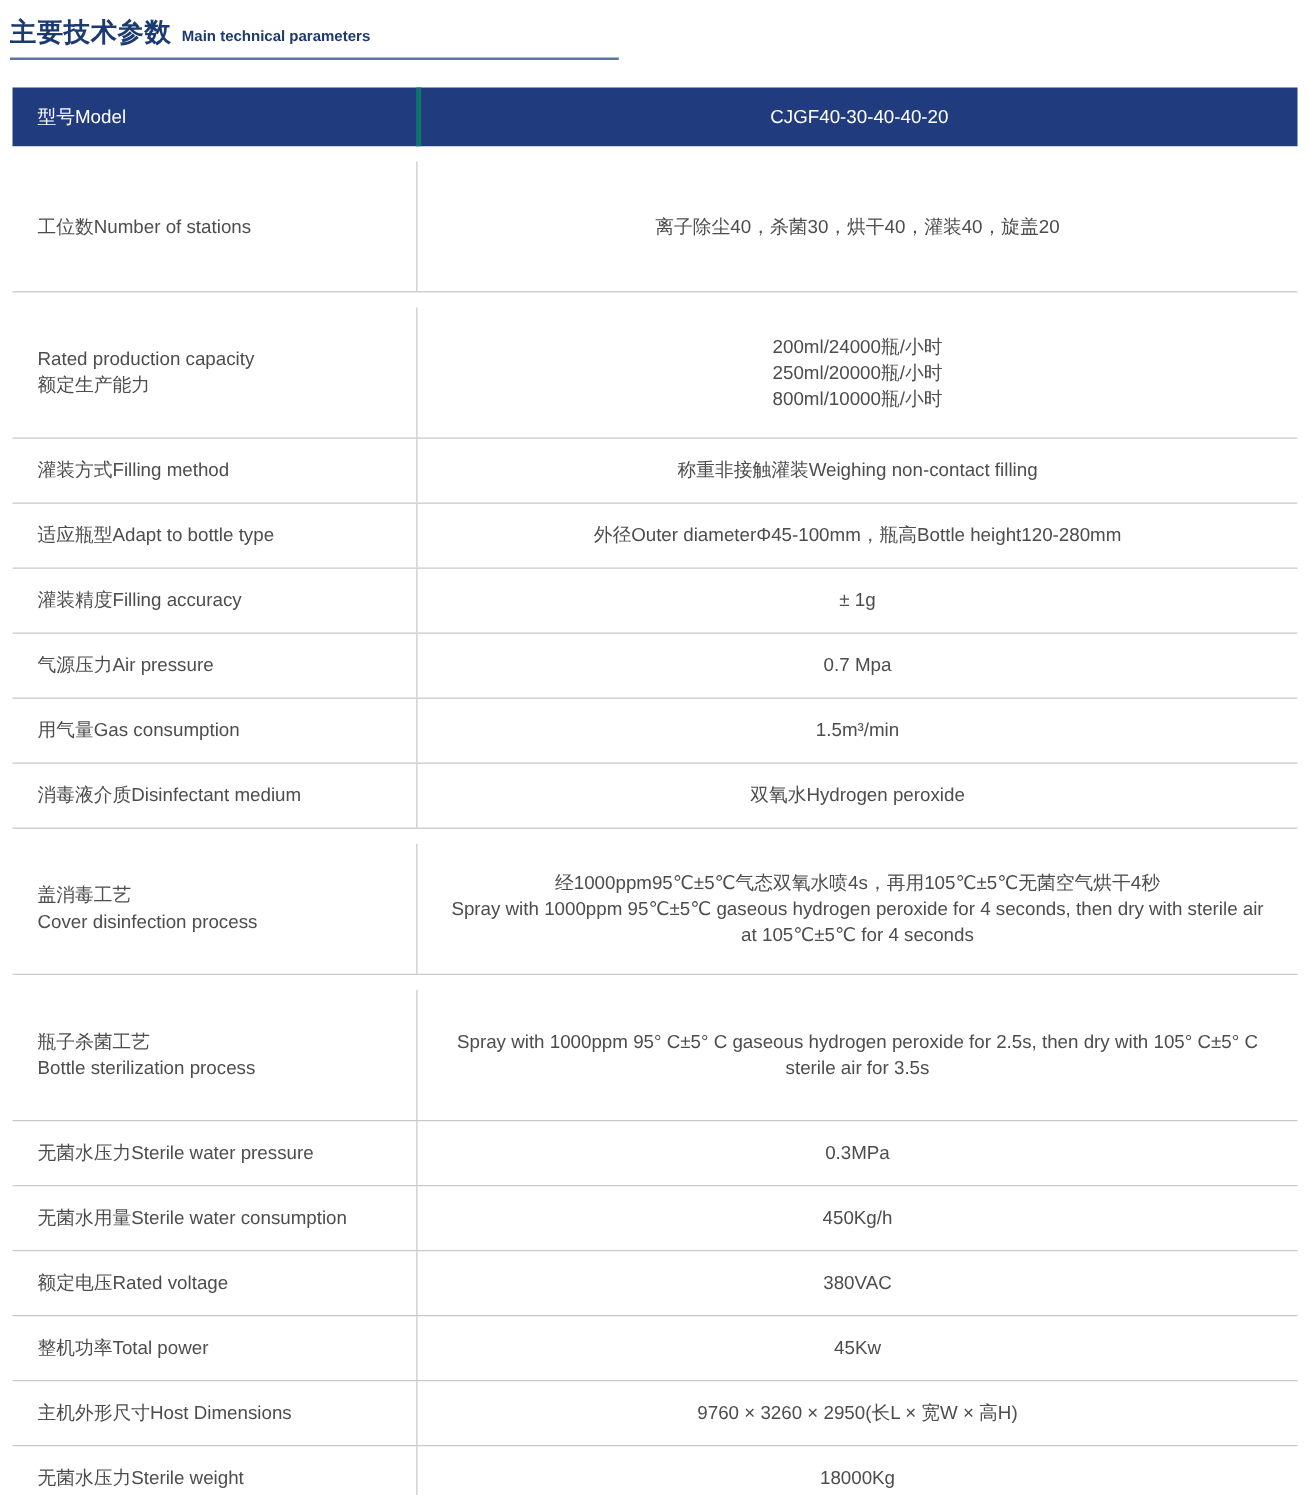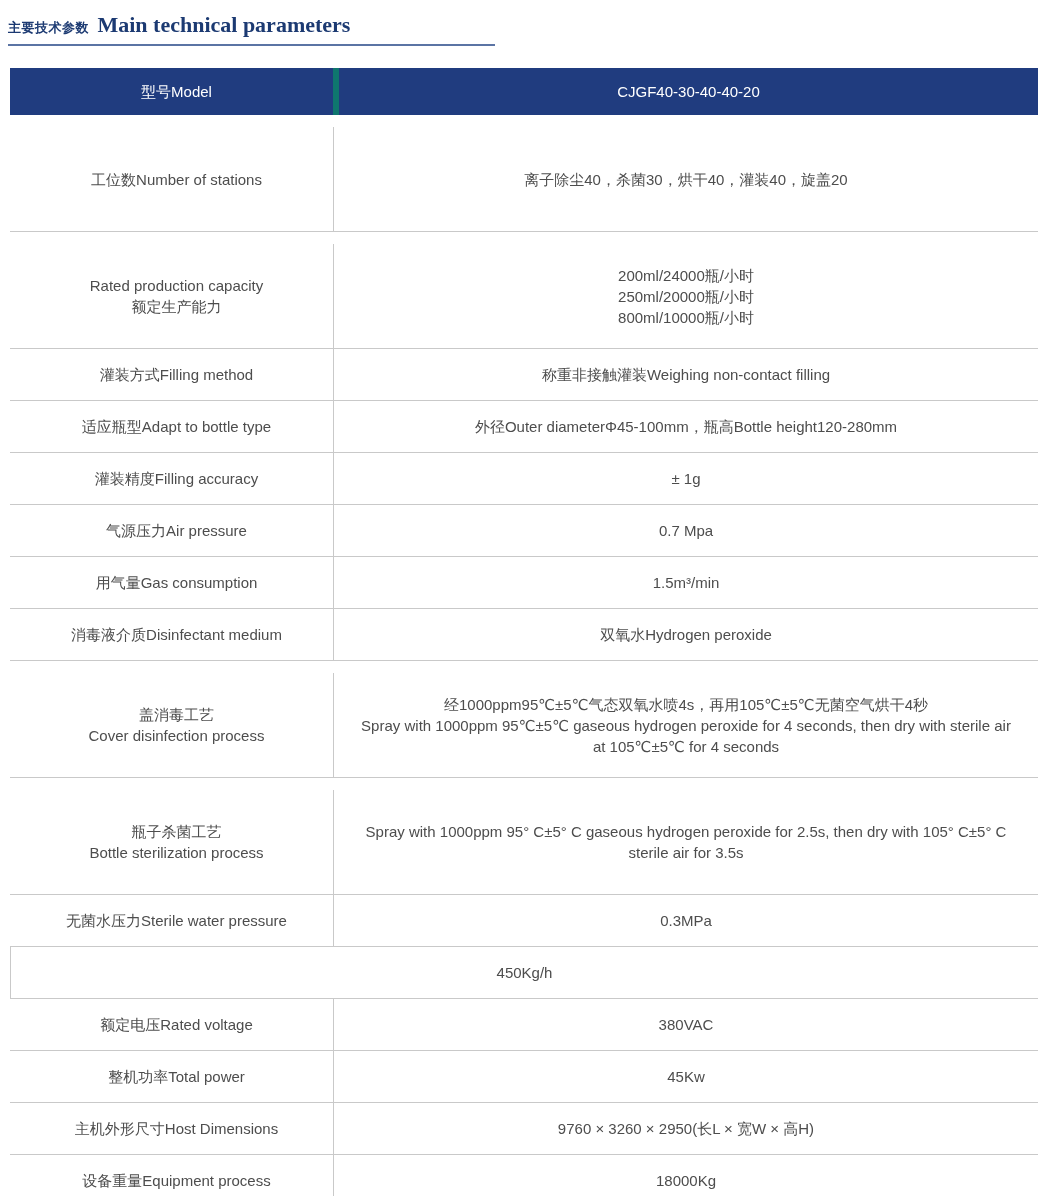--- a/index.html
+++ b/index.html
@@ -24,64 +24,64 @@
     background: #ffffff;
   }
   .title-block {
     width: 487px;
     margin-left: -2px;
     padding: 2px 0 6px 0;
     border-bottom: 2px solid var(--underline);
     white-space: nowrap;
   }
   .title-zh {
-    font-size: 13px;
+    font-size: 21px;
     font-weight: bold;
     color: var(--title-text);
     letter-spacing: 0.5px;
     text-align: center;
   }
   .title-en {
-    font-family: Liberation Serif, serif;
-    font-size: 22px;
+    font-family: Liberation Sans, sans-serif;
+    font-size: 12px;
     font-weight: bold;
     color: var(--title-text);
     margin-left: 4px;
   }
   .table {
     width: 1028px;
     margin-top: 22px;
   }
   .header-row {
     display: flex;
     min-height: 47px;
     background: var(--header-bg);
     color: #ffffff;
   }
   .header-row .cell { color: #ffffff; }
-  .header-row .cell.value { border-left: 6px solid #0f766e; }
+  .header-row .cell.value { border-left: 4px solid #0f766e; }
   .row {
     display: flex;
     min-height: 52px;
     border-bottom: 1px solid var(--border);
   }
   .row.tall { min-height: 105px; margin-top: 12px; }
   .cell {
     display: flex;
     flex-direction: column;
     justify-content: center;
     font-size: 15px;
     color: var(--body-text);
     line-height: 21px;
   }
   .cell.label {
     width: 323px;
     flex: 0 0 323px;
     padding: 8px 10px 8px 20px;
-    text-align: center;
+    text-align: left;
   }
   .cell.value {
     flex: 1 1 auto;
     padding: 8px 20px;
     text-align: center;
     border-left: 1px solid var(--border);
   }
 </style>
 </head>
 <body>
@@ -187,20 +187,23 @@
         </div>
         <div class="row">
           <div class="cell label">
             <div>无菌水压力Sterile water pressure</div>
           </div>
           <div class="cell value">
             <div>0.3MPa</div>
           </div>
         </div>
         <div class="row">
+          <div class="cell label">
+            <div>无菌水用量Sterile water consumption</div>
+          </div>
           <div class="cell value">
             <div>450Kg/h</div>
           </div>
         </div>
         <div class="row">
           <div class="cell label">
             <div>额定电压Rated voltage</div>
           </div>
           <div class="cell value">
             <div>380VAC</div>
@@ -217,21 +220,21 @@
         <div class="row">
           <div class="cell label">
             <div>主机外形尺寸Host Dimensions</div>
           </div>
           <div class="cell value">
             <div>9760 × 3260 × 2950(长L × 宽W × 高H)</div>
           </div>
         </div>
         <div class="row">
           <div class="cell label">
-            <div>设备重量Equipment process</div>
+            <div>无菌水压力Sterile weight</div>
           </div>
           <div class="cell value">
             <div>18000Kg</div>
           </div>
         </div>
       </div>
 
   </div>
 
 </div>

